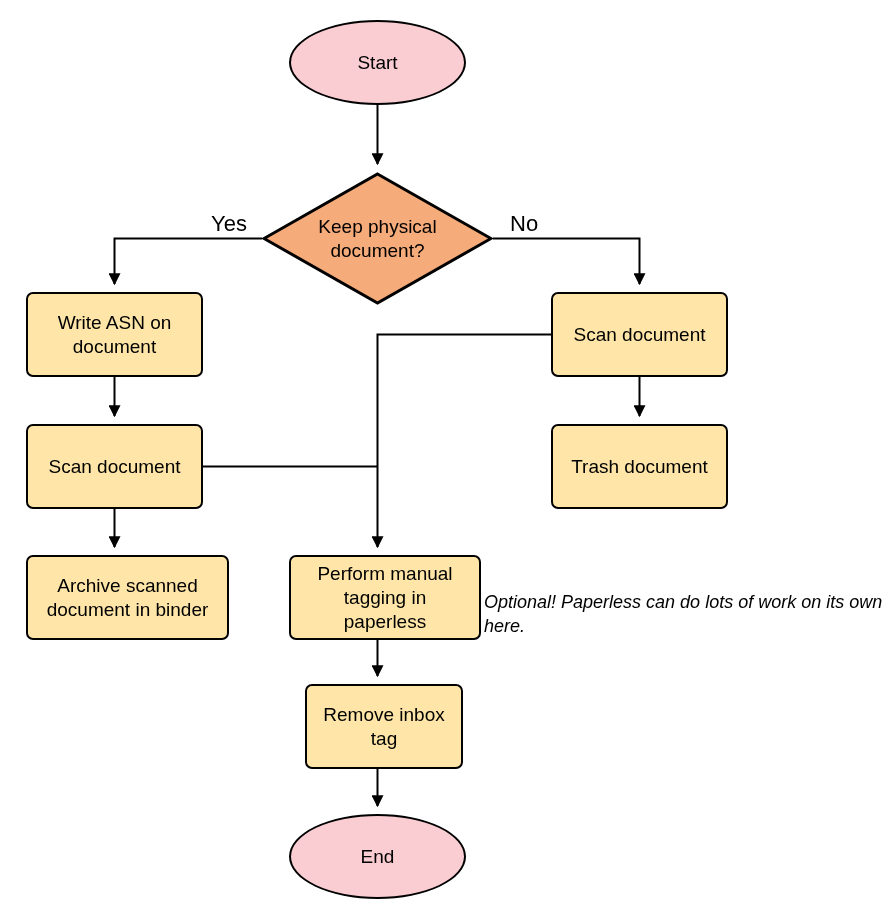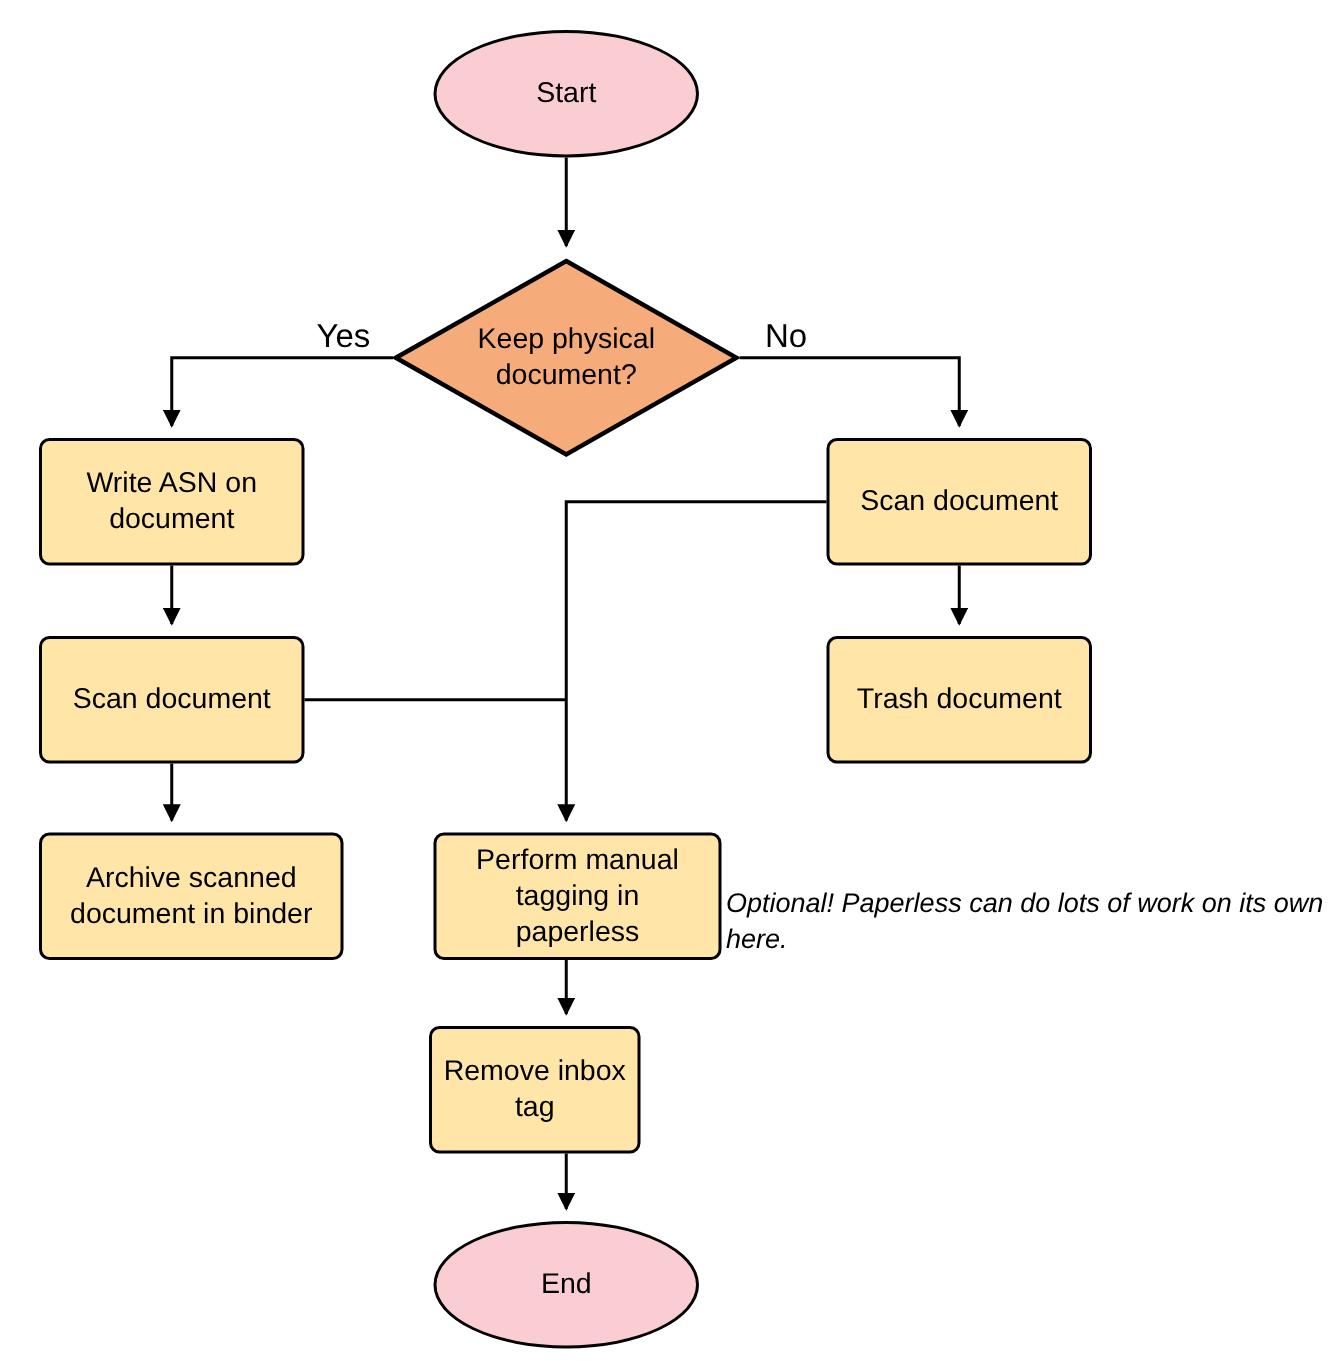--- a/index.html
+++ b/index.html
@@ -137,21 +137,21 @@
   </div>
 
   <div class="node box" style="left:551px; top:424px; width:177px; height:85px;">
     <span style="max-width:160px;">Trash document</span>
   </div>
 
   <div class="node box" style="left:289px; top:555px; width:192px; height:85px;">
     <span style="max-width:150px;">Perform manual tagging in paperless</span>
   </div>
 
-  <div class="node box" style="left:286px; top:684px; width:141px; height:85px;align-items:center;">
+  <div class="node box" style="left:305px; top:684px; width:158px; height:85px;align-items:center;">
     <span style="max-width:130px;">Remove inbox tag</span>
   </div>
 
   <div class="node terminal" style="left:289px; top:814px; width:177px; height:85px;">
     <span>End</span>
   </div>
 
   <div class="edge-label" style="left:211px; top:211px;">Yes</div>
   <div class="edge-label" style="left:510px; top:211px;">No</div>
 

